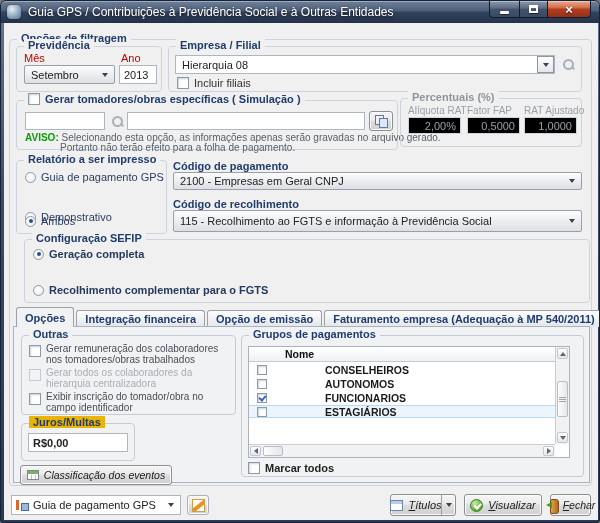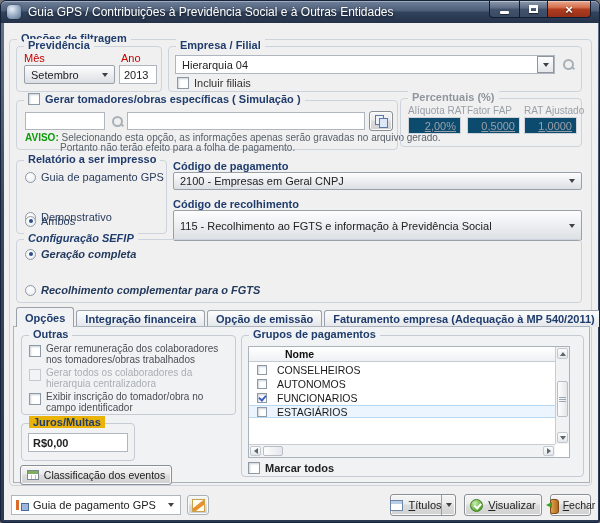--- a/index.html
+++ b/index.html
@@ -28,21 +28,21 @@
   .grp{position:absolute;border:1px solid #ccd3dc;border-radius:4px;}
   .grp-title{position:absolute;top:-8px;left:7px;background:#f0f0f0;padding:0 4px;
     font-size:11px;font-weight:bold;color:#1f3c6d;white-space:nowrap;}
   .lbl{position:absolute;font-size:11px;color:#333;white-space:nowrap;}
   .lbl.red{color:#c40000;}
   .lbl.navy{color:#1f3c6d;font-weight:bold;}
   .lbl.gray{color:#9aa0a8;}
   
   .tbx{position:absolute;background:#fff;border:1px solid #afb6bf;font-size:11px;color:#222;
     display:flex;align-items:center;padding:0 4px;}
-  .tbx.dis{color:#9aa0a8;border-color:#cfd4da;background:#0c4a6e;justify-content:flex-end;text-decoration:underline;}
+  .tbx.dis{color:#9aa0a8;border-color:#cfd4da;background:#000000;justify-content:flex-end;}
   .tbx.right{justify-content:flex-start;font-weight:bold;}
   
   .combo{position:absolute;display:flex;align-items:center;font-size:11px;color:#222;
     border:1px solid #98a0aa;background:linear-gradient(180deg,#fdfdfe,#e9ebee 60%,#dcdfe3);padding:0 6px;border-radius:2px;}
   .combo .tri-down{margin-left:auto;}
   .combo-white{position:absolute;display:flex;align-items:center;font-size:11px;color:#222;
     border:1px solid #afb6bf;background:#fff;padding:0 0 0 6px;}
   .combo-white .arrow-box{margin-left:auto;width:17px;align-self:stretch;border:1px solid #8e959e;
     background:linear-gradient(180deg,#fdfdfe,#e4e7ea);display:flex;align-items:center;justify-content:center;}
   .combo-flat{position:absolute;display:flex;align-items:center;font-size:11px;color:#222;
@@ -70,39 +70,39 @@
   .opt.dis span.t{color:#a9aeb5;}
   .cbrow{position:absolute;display:flex;gap:5px;font-size:10px;color:#4a4e54;line-height:11px;}
   
   .mag{position:absolute;width:13px;height:13px;}
   .mag::before{content:"";position:absolute;left:1px;top:1px;width:7px;height:7px;border:2px solid #a8b0b8;border-radius:50%;}
   .mag::after{content:"";position:absolute;left:9px;top:9px;width:4px;height:2px;background:#a8b0b8;transform:rotate(45deg);}
   
   .wbtn{display:flex;align-items:center;justify-content:center;gap:5px;font-size:11px;color:#222;
     border:1px solid #8a8f96;border-radius:3px;
     background:linear-gradient(180deg,#f5f5f5,#ebebeb 45%,#dddddd 50%,#d0d0d0);
-    box-shadow:inset 0 0 0 1px #fbfbfb;}
+    box-shadow:inset 0 0 0 1px #fbfbfb;font-style:italic;}
   .u{text-decoration:underline;}
   .aviso{position:absolute;font-size:10px;color:#57606a;white-space:nowrap;}
   .aviso b{color:#0a9c0a;font-weight:bold;}
   
   .tabs{position:absolute;display:flex;align-items:flex-end;}
   .tab{height:17px;border:1px solid #9aa1aa;border-bottom:none;border-radius:3px 3px 0 0;margin-right:2px;
     background:linear-gradient(180deg,#fdfdfd,#e3e6ea);display:flex;align-items:center;padding:0 8px;
     font-size:11px;font-weight:bold;color:#1f3c6d;white-space:nowrap;}
   .tab.active{height:20px;background:#f1f2f3;z-index:3;}
   .pane{position:absolute;border:1px solid #aab2bc;background:#f1f2f3;z-index:2;}
   
   .tbl{position:absolute;background:#fff;border:1px solid #aab2ba;}
   .thead{position:absolute;left:0;top:0;right:14px;height:15px;
     background:linear-gradient(180deg,#ffffff,#eef1f4);border-bottom:1px solid #c6cbd2;
     font-size:10.5px;font-weight:bold;color:#111;display:flex;align-items:center;}
   .thead span{padding-left:36px;}
   .trow{position:absolute;left:0;right:14px;height:13px;display:flex;align-items:center;background:#fff;
-    font-size:10.5px;font-weight:normal;color:#1a1a1a;}
+    font-size:10.5px;font-weight:bold;color:#1a1a1a;gap:48px;}
   .trow .nm{padding-left:10px;}
   .trow.sel{background:#ecf5fd;box-shadow:inset 0 1px 0 #b8d9f2,inset 0 -1px 0 #b8d9f2;}
   .trow .cb{margin-left:8px;}
   .vscroll{position:absolute;right:0;top:0;width:14px;bottom:13px;background:#f1f2f4;border-left:1px solid #c8cdd3;}
   .hscroll{position:absolute;left:0;right:14px;bottom:0;height:13px;background:#f1f2f4;border-top:1px solid #c8cdd3;}
   .sbtn{position:absolute;background:linear-gradient(180deg,#fdfdfd,#e4e7ea);border:1px solid #c2c8cf;border-radius:2px;
     display:flex;align-items:center;justify-content:center;}
   .sthumb{position:absolute;background:linear-gradient(90deg,#fdfdfd,#e4e7ea);border:1px solid #b8bec6;border-radius:2px;
     display:flex;align-items:center;justify-content:center;}
   .grip{width:7px;height:5px;background:repeating-linear-gradient(180deg,#9aa6b4 0 1px,transparent 1px 2px);}
@@ -166,21 +166,21 @@
           <span class="tri-down"></span>
         </div>
         <div class="tbx" style="left:102px;top:18px;width:38px;height:19px;">
           <span>2013</span>
         </div>
       </div>
 
       <div class="grp" style="left:158px;top:6px;width:414px;height:46px;">
         <span class="grp-title">Empresa / Filial</span>
         <div class="combo-white" style="left:6px;top:8px;width:380px;height:19px;">
-          <span>Hierarquia 04</span>
+          <span>Hierarquia 08</span>
           <span class="arrow-box">
               <span class="tri-down"></span>
             </span>
         </div>
         <span class="mag" style="left:393px;top:11px;"></span>
         <div class="cbrow" style="left:8px;top:30px;align-items:center;font-size:11px;color:#333;">
           <span class="cb"></span>
           <span>Incluir filiais</span>
         </div>
       </div>
@@ -236,26 +236,26 @@
           <span class="t">Ambos</span>
         </div>
       </div>
 
       <span class="lbl navy" style="left:163px;top:120px;">Código de pagamento</span>
       <div class="combo" style="left:163px;top:132px;width:409px;height:18px;">
         <span>2100 - Empresas em Geral CNPJ</span>
         <span class="tri-down"></span>
       </div>
       <span class="lbl navy" style="left:163px;top:158px;">Código de recolhimento</span>
-      <div class="combo" style="left:163px;top:170px;width:409px;height:31px;">
+      <div class="combo" style="left:163px;top:170px;width:409px;height:22px;">
         <span>115 - Recolhimento ao FGTS e informação à Previdência Social</span>
         <span class="tri-down"></span>
       </div>
 
-      <div class="grp" style="left:6px;top:199px;width:566px;height:64px;font-style:italic;">
+      <div class="grp" style="left:14px;top:199px;width:566px;height:64px;">
         <span class="grp-title">Configuração SEFIP</span>
         <div class="opt bold" style="left:8px;top:8px;">
           <span class="radio on"></span>
           <span class="t">Geração completa</span>
         </div>
         <div class="opt bold" style="left:8px;top:44px;">
           <span class="radio"></span>
           <span class="t">Recolhimento complementar para o FGTS</span>
         </div>
       </div>

